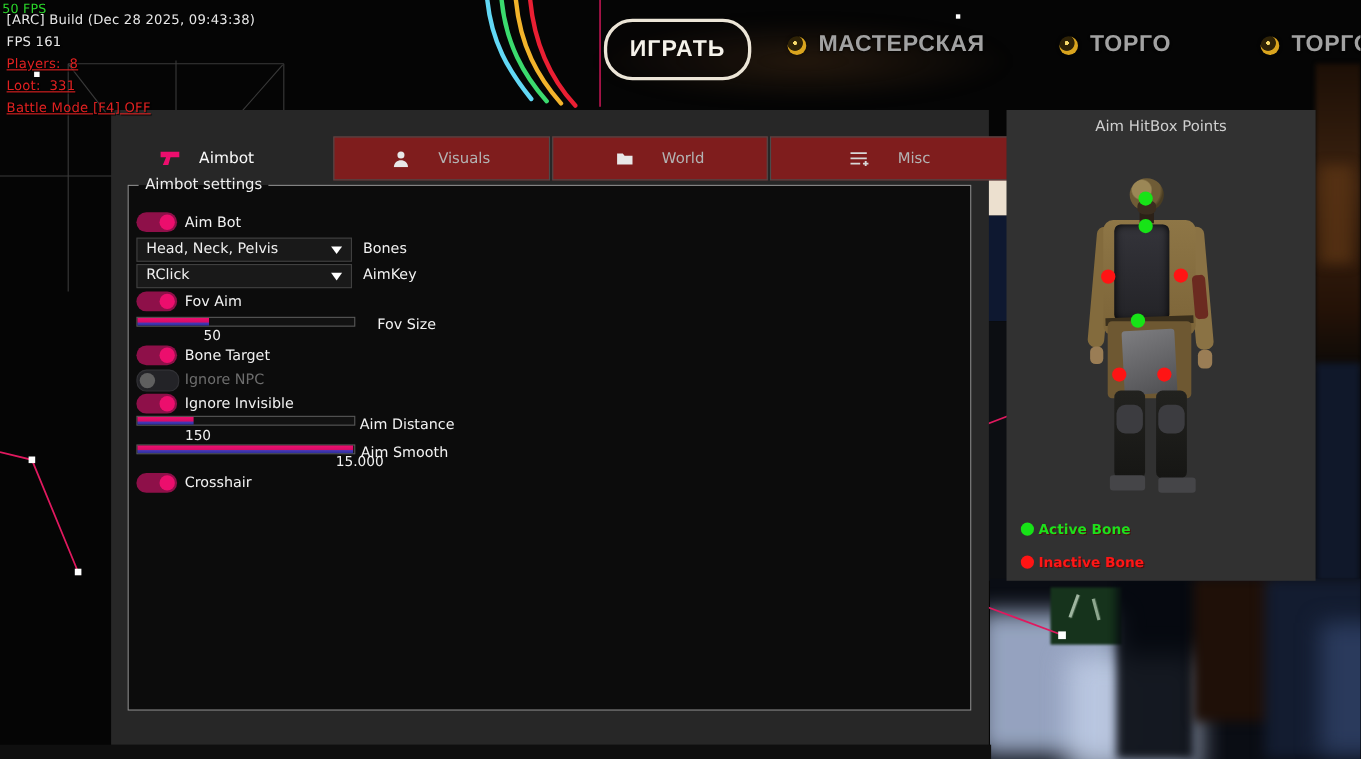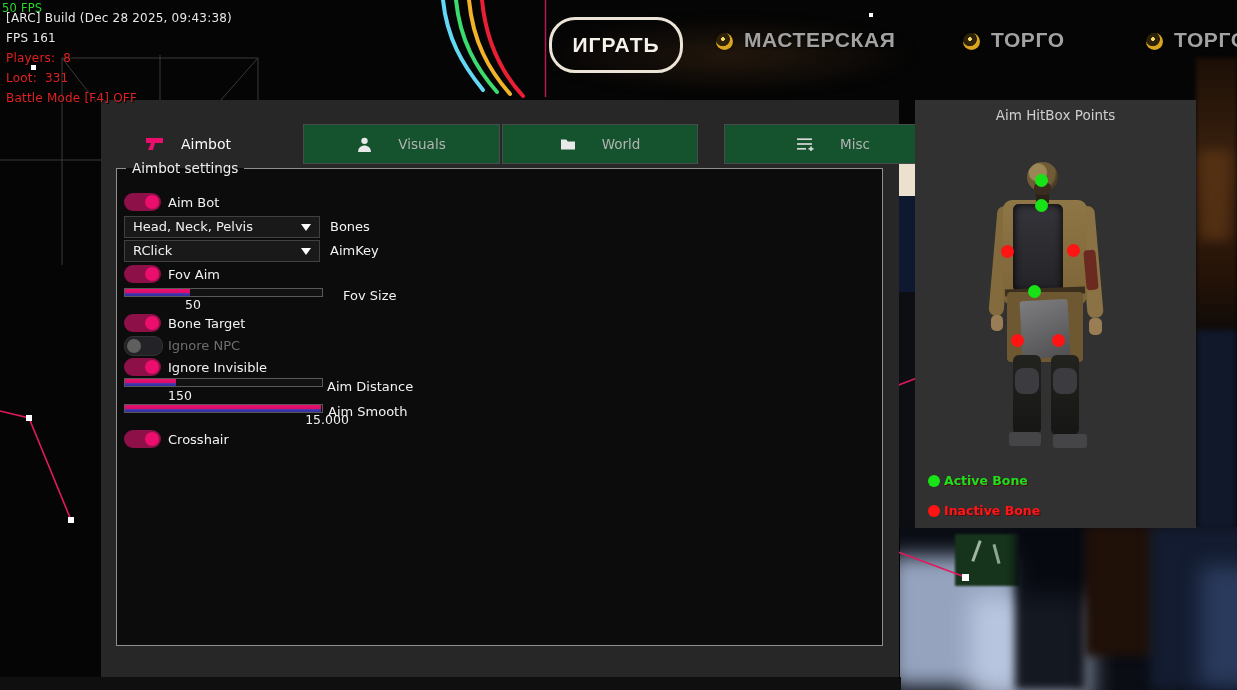--- a/index.html
+++ b/index.html
@@ -8,36 +8,36 @@
   .abs{position:absolute;}
   
   .blob{position:absolute;pointer-events:none;}
   #svg-lines{position:absolute;left:0;top:0;z-index:2;pointer-events:none;}
   #bottom-strip{left:0;top:677px;width:901px;height:13px;background:#0f0f0f;z-index:2;}
   
   .hud{position:absolute;z-index:5;font-size:12px;white-space:pre;
        text-shadow:1px 1px 1px rgba(0,0,0,.95);letter-spacing:.2px;}
   .hud.green{color:#2bd62b;font-size:11.5px;}
   .hud.white{color:#e8e8e8;}
-  .hud.red{color:#e02121;}
+  .hud.red{color:#e02121;text-decoration:underline;}
   
   .gmenu-label{position:absolute;z-index:5;font-family:"Liberation Sans",sans-serif;
        font-weight:800;font-size:21px;color:#a2a2a2;letter-spacing:.6px;white-space:nowrap;
        text-shadow:0 1px 2px rgba(0,0,0,.8);}
   .coin{position:absolute;z-index:5;width:17px;height:17px;border-radius:50%;
        background:radial-gradient(circle at 40% 36%, #f6d96a 0 12%, #2e2206 13% 45%, #d9a41e 50% 100%);
        box-shadow:0 0 3px rgba(0,0,0,.6);}
   #play-btn{left:549px;top:17px;width:128px;height:50px;z-index:5;
        border:3px solid #ece5d7;border-radius:26px;background:rgba(12,9,6,.25);
        display:flex;align-items:center;justify-content:center;}
   #play-btn span{font-family:"Liberation Sans",sans-serif;font-weight:800;font-size:21px;
        color:#f5f2ea;letter-spacing:1px;}
   
   #main-panel{left:101px;top:100px;width:798px;height:577px;background:#272727;z-index:4;}
-  .tabbox{position:absolute;top:24px;height:40px;background:#14532d;border:1px solid #4b4b4b;
+  .tabbox{position:absolute;top:24px;height:40px;background:#7f1d1d;border:1px solid #4b4b4b;
        box-sizing:border-box;display:flex;align-items:center;justify-content:center;gap:26px;}
   .tabbox .tlabel{font-size:13.5px;color:#b3b3b3;}
   #tab-aimbot{left:7px;top:24px;width:194px;height:40px;display:flex;align-items:center;}
   #tab-aimbot .tlabel{font-size:14px;color:#fafafa;margin-left:17px;}
   #fieldset{left:15px;top:68px;width:767px;height:478px;border:1px solid #8f8f8f;
        background:#0c0c0c;box-sizing:border-box;}
   #fieldset-legend{position:absolute;left:9px;top:-9px;padding:0 6px;font-size:13.5px;color:#efefef;
        background:linear-gradient(180deg,#272727 52%,#0c0c0c 52%);}
   
   .toggle{position:absolute;width:37px;height:18px;border-radius:9px;}
@@ -162,21 +162,21 @@
         <path d="M1,14 c0,-4 3,-6 6,-6 s6,2 6,6 z" fill="#e8e8e8"></path>
       </svg>
       <span class="tlabel">Visuals</span>
     </div>
     <div class="tabbox" style="left:401px;width:196px;">
       <svg class="icon-svg" width="16" height="14" viewBox="0 0 16 14">
         <path d="M1,2.5 h5.2 l1.6,2 h7.2 v8 h-14 z" fill="#e8e8e8"></path>
       </svg>
       <span class="tlabel">World</span>
     </div>
-    <div class="tabbox" style="left:599px;width:219px;margin-left:24px;">
+    <div class="tabbox" style="left:599px;width:219px;">
       <svg class="icon-svg" width="17" height="14" viewBox="0 0 17 14">
         <g stroke="#d8d8d8" stroke-width="1.7">
           <line x1="0" y1="2.2" x2="15" y2="2.2"></line>
           <line x1="0" y1="7" x2="15" y2="7"></line>
           <line x1="0" y1="11.8" x2="9" y2="11.8"></line>
           <line x1="11.5" y1="11.8" x2="16.5" y2="11.8"></line>
           <line x1="14" y1="9.4" x2="14" y2="14.2"></line>
         </g>
       </svg>
       <span class="tlabel">Misc</span>

